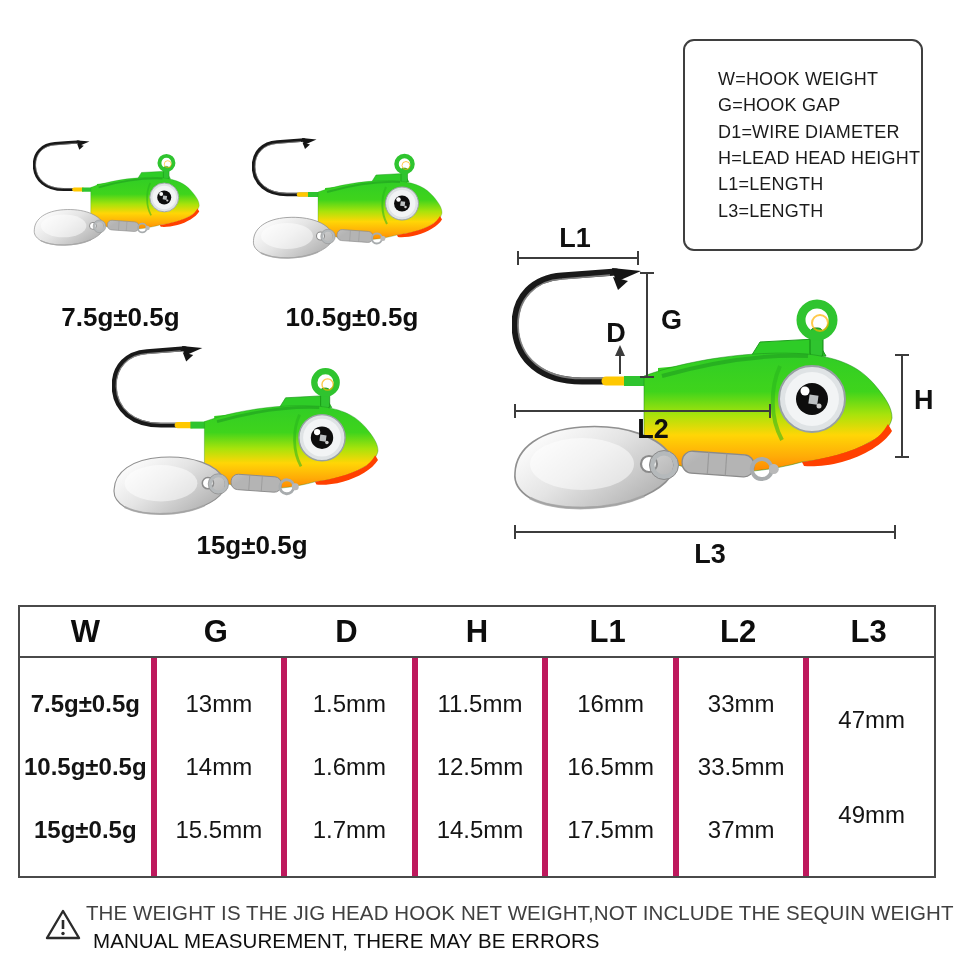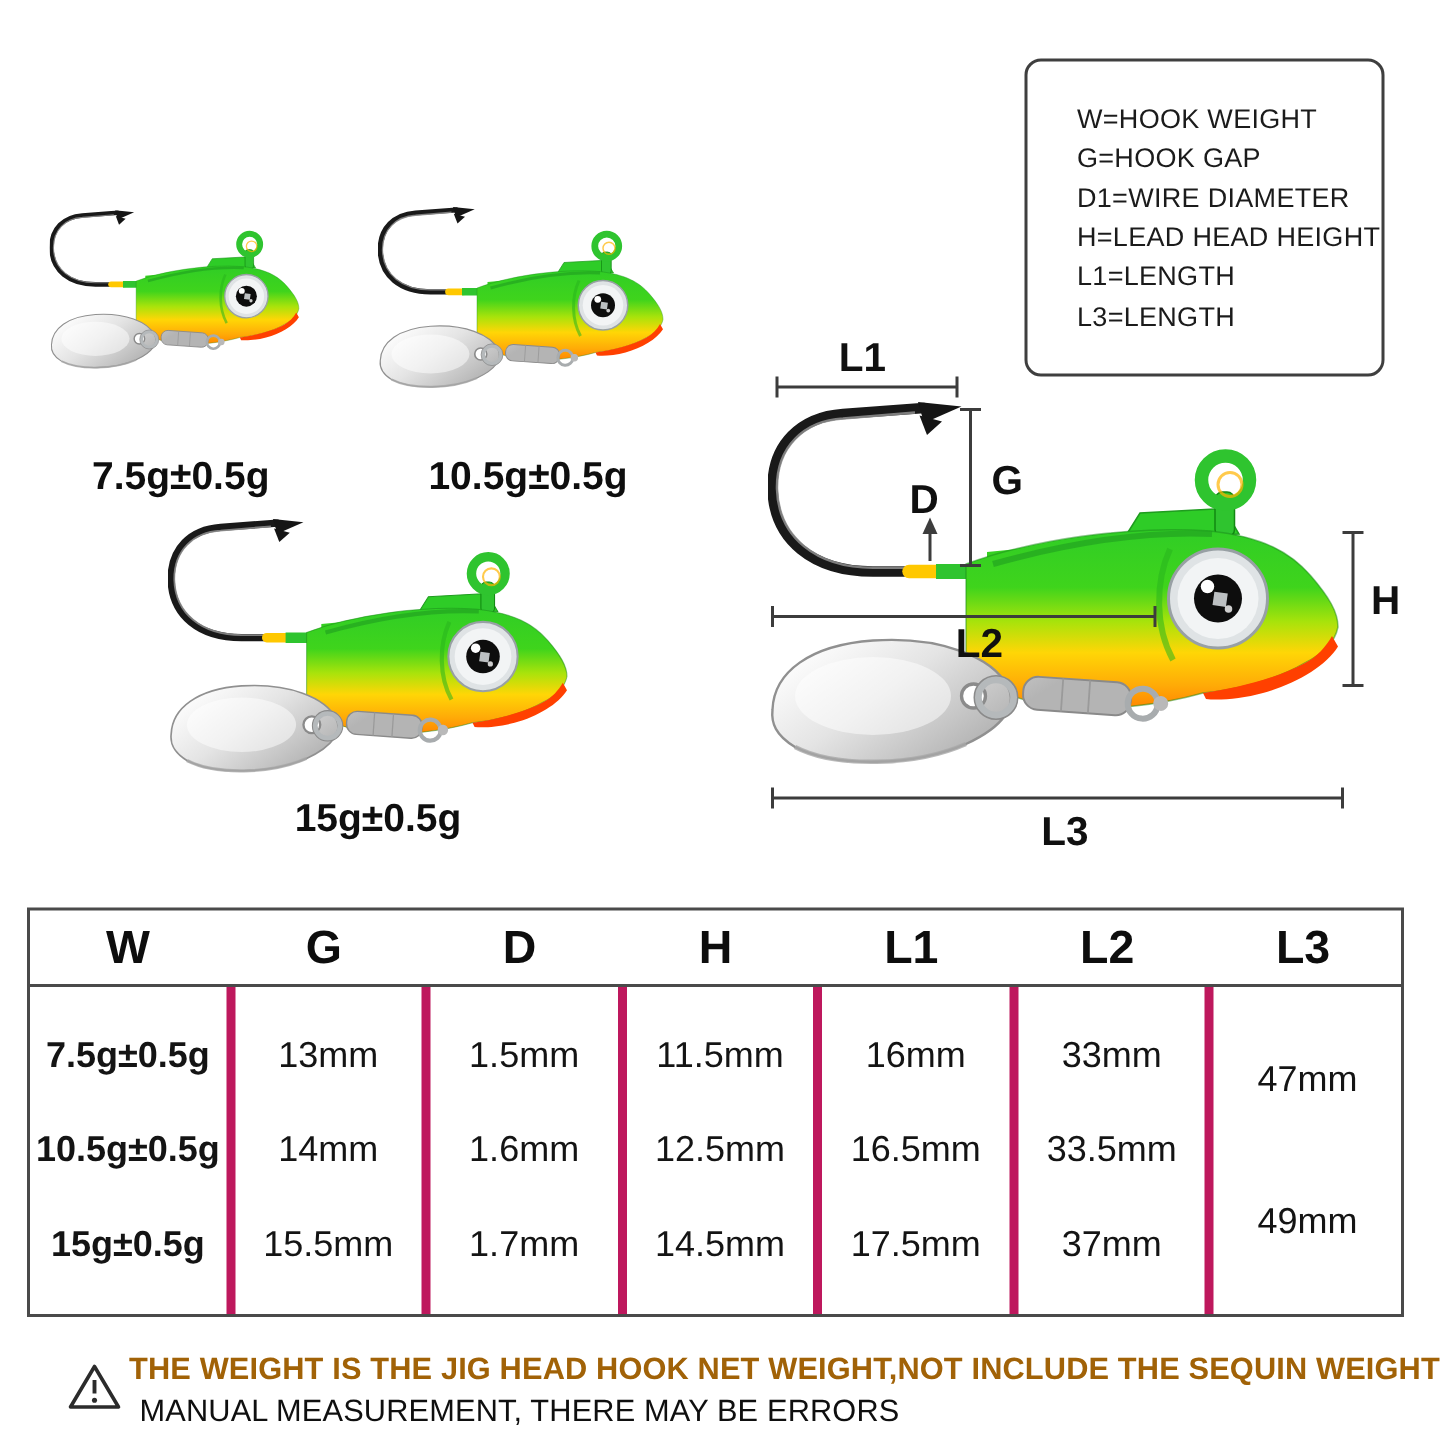--- a/index.html
+++ b/index.html
@@ -36,21 +36,21 @@
   .thead { display:grid; grid-template-columns:repeat(7,1fr); height:51px; align-items:center; border-bottom:2px solid #4a4a4a; }
   .th { text-align:center; font-weight:700; font-size:31px; color:#0d0d0d; }
   .tbody { display:grid; grid-template-columns:repeat(7,1fr); height:218px; }
   .tcol { display:flex; flex-direction:column; justify-content:space-evenly; padding:14px 0; border-left:6px solid #be185d; }
   .tcol:first-child { border-left:none; }
   .tcell { flex:1; display:flex; align-items:center; justify-content:center; font-size:24px; color:#141414; white-space:nowrap; }
   .tcol:first-child .tcell { font-weight:700; }
 
   
   .warn-icon { position:absolute; left:44px; top:908px; width:38px; height:34px; }
-  .warn-line1 { position:absolute; left:86px; top:901px; font-weight:700; font-size:20.5px; letter-spacing:.1px; color:#a16207; white-space:nowrap; }
+  .warn-line1 { position:absolute; left:86px; top:901px; font-weight:400; font-size:20.5px; letter-spacing:.1px; color:#404040; white-space:nowrap; }
   .warn-line2 { position:absolute; left:93px; top:929px; font-weight:400; font-size:20.5px; letter-spacing:.1px; color:#0f0f0f; white-space:nowrap; }
 </style>
 </head>
 <body>
 
 <svg width="0" height="0" style="position:absolute" aria-hidden="true">
   <defs>
     <linearGradient id="gHead" x1="0" y1="80" x2="0" y2="208" gradientUnits="userSpaceOnUse">
       <stop offset="0" stop-color="#2ecc27"></stop>
       <stop offset="0.34" stop-color="#3fd41c"></stop>

